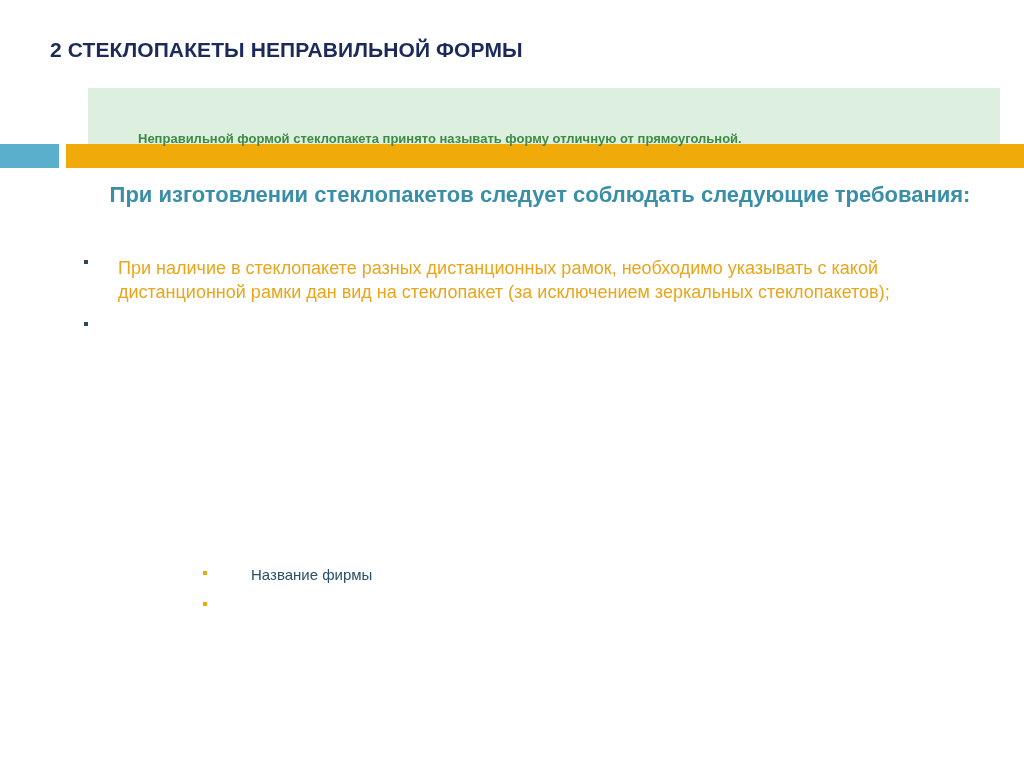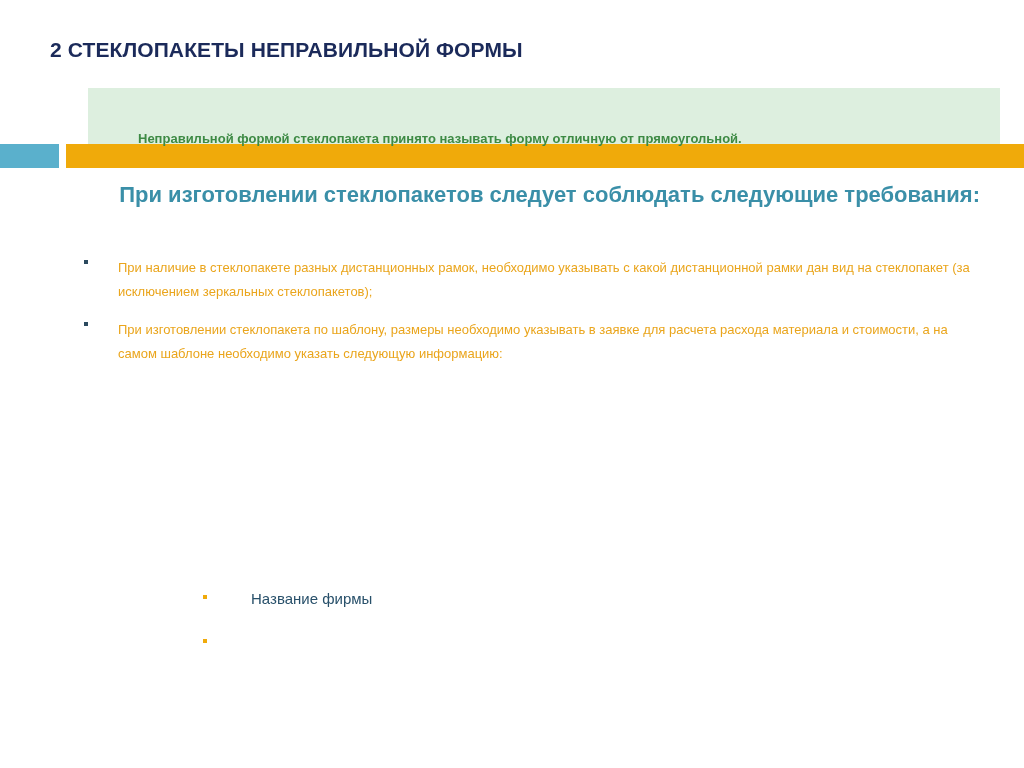--- a/index.html
+++ b/index.html
@@ -29,48 +29,47 @@
       background: #ddefdf;
     }
     .definition {
       position: absolute; left: 138px; top: 127px; width: 800px;
       font-size: 13px; font-weight: bold; color: #3d8a44;
       line-height: 23px;
     }
 
     .subheading {
       position: absolute; left: 100px; top: 180px; width: 880px;
-      text-align: right;
+      text-align: center;
       font-size: 22px; font-weight: bold; color: #3a8fa8;
       line-height: 30px;
     }
 
     .req-list {
       position: absolute; left: 80px; top: 256px; width: 900px;
       list-style: none;
     }
     .req-item {
       position: relative; padding-left: 38px;
-      font-size: 13px; color: #eaa51c; line-height: 24px;
+      font-size: 18px; color: #eaa51c; line-height: 24px;
       margin-bottom: 14px;
     }
     .req-bullet {
       position: absolute; left: 4px; top: 4px;
       width: 4px; height: 4px; background: #2b4a5e;
     }
 
     .sub-list {
       position: absolute; left: 200px; top: 565px; width: 600px;
       list-style: none;
     }
     .sub-item {
       position: relative; padding-left: 51px;
       font-size: 15px; color: #28506a; line-height: 20px;
       margin-bottom: 11px;
-      margin-top: 24px;
     }
     .sub-bullet {
       position: absolute; left: 3px; top: 6px;
       width: 4px; height: 4px; background: #f0aa0a;
     }
   </style>
 </head>
 <body>
 
 <div class="slide">
@@ -83,21 +82,20 @@
 
   <div class="subheading">При изготовлении стеклопакетов следует соблюдать следующие требования:</div>
 
   <ul class="req-list">
     <li class="req-item">
       <span class="req-bullet"></span>
       <span>При наличие в стеклопакете разных дистанционных рамок, необходимо указывать с какой дистанционной рамки дан вид на стеклопакет  (за исключением зеркальных стеклопакетов);</span>
     </li>
     <li class="req-item">
       <span class="req-bullet"></span>
-      <span>При изготовлении стеклопакета по шаблону, размеры необходимо указывать в заявке для расчета расхода материала и стоимости, а  на самом шаблоне необходимо указать следующую информацию:</span>
     </li>
   </ul>
 
   <ul class="sub-list">
     <li class="sub-item">
       <span class="sub-bullet"></span>
       <span>Название фирмы</span>
     </li>
     <li class="sub-item">
       <span class="sub-bullet"></span>

